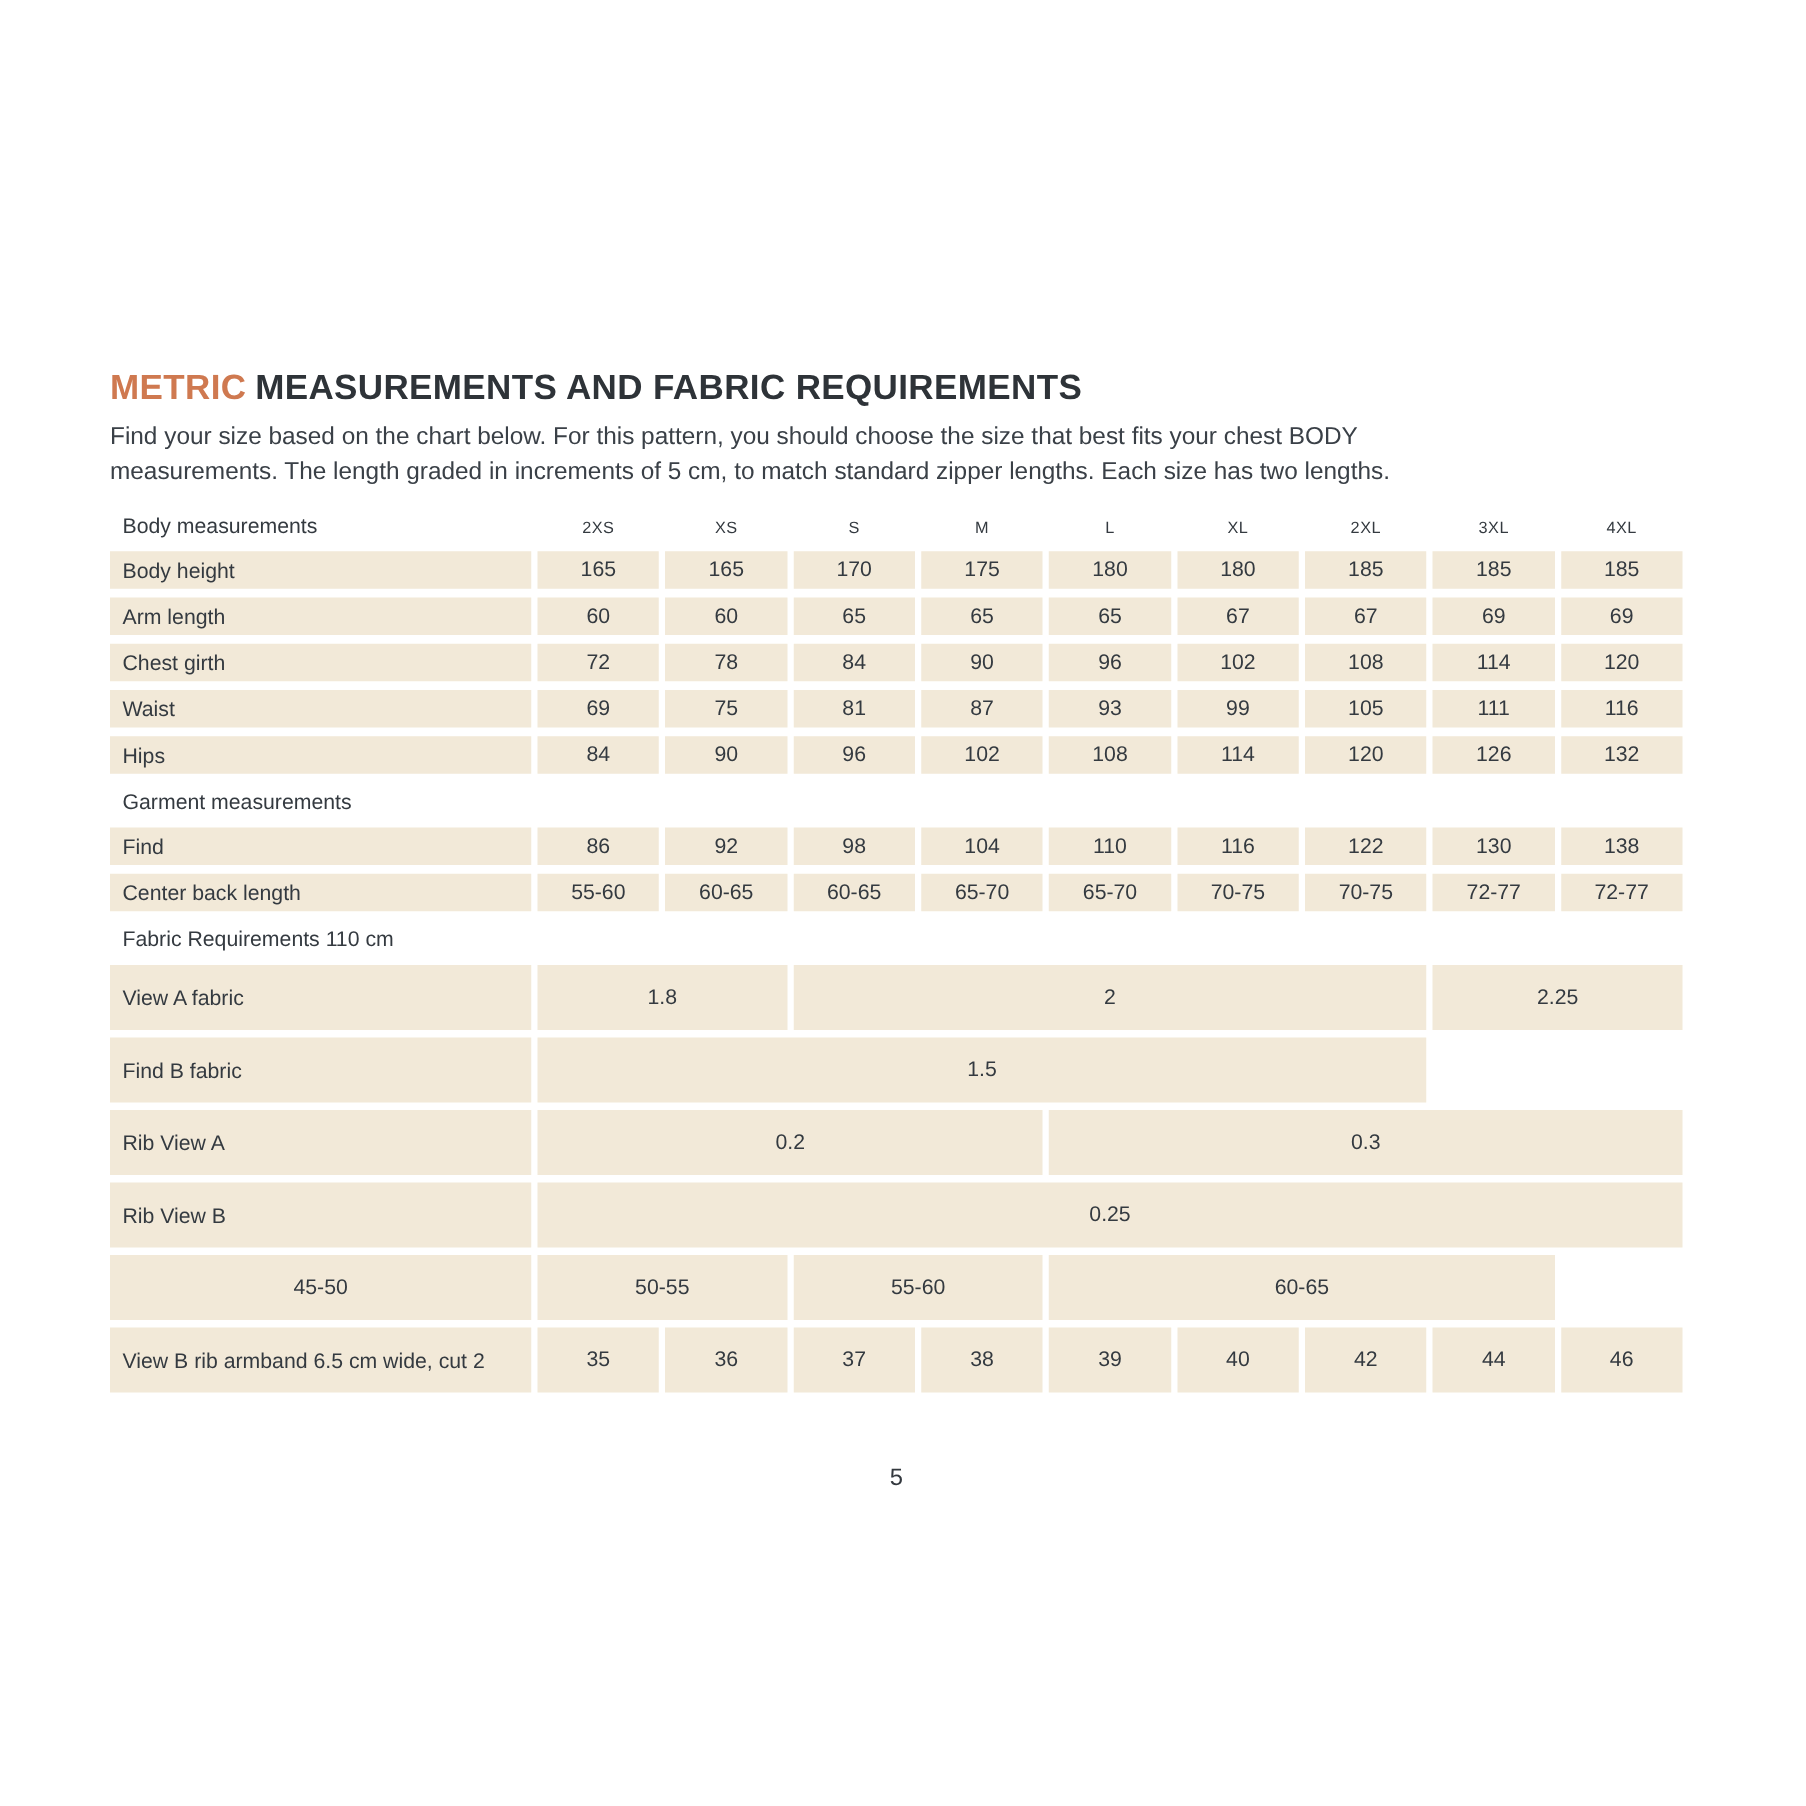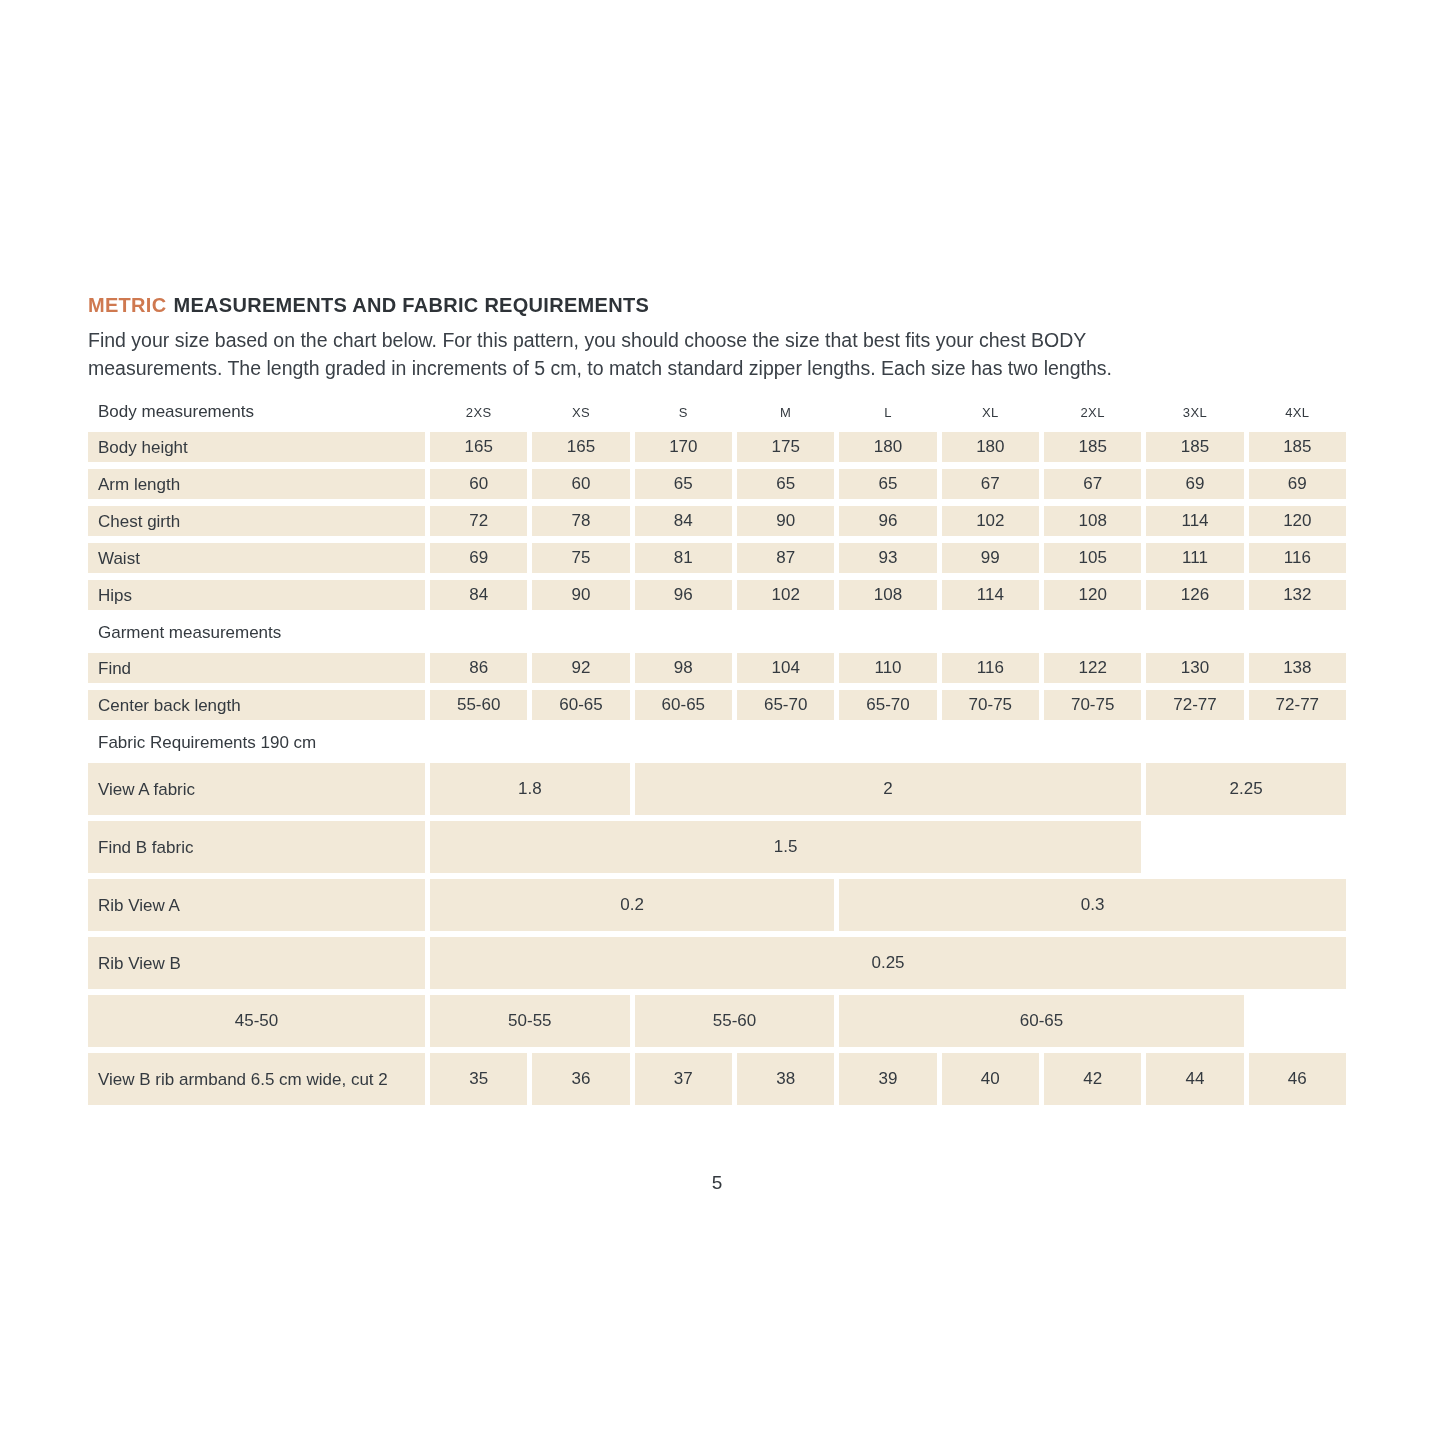--- a/index.html
+++ b/index.html
@@ -19,21 +19,21 @@
     overflow:hidden;
   }
   .content{
     position:absolute;
     left:88px;
     top:294px;
     width:1258px;
   }
   .title{
     margin:0;
-    font-size:20px;
+    font-size:28px;
     font-weight:bold;
     letter-spacing:.3px;
     color:var(--title-ink);
   }
   .title .accent{color:var(--accent);}
   .title .rest{margin-left:7px;}
   .intro{
     margin:9px 0 0 0;
     font-size:19.5px;
     line-height:28px;
@@ -189,21 +189,21 @@
           <div class="cell value" style="grid-column: span 1;">60-65</div>
           <div class="cell value" style="grid-column: span 1;">60-65</div>
           <div class="cell value" style="grid-column: span 1;">65-70</div>
           <div class="cell value" style="grid-column: span 1;">65-70</div>
           <div class="cell value" style="grid-column: span 1;">70-75</div>
           <div class="cell value" style="grid-column: span 1;">70-75</div>
           <div class="cell value" style="grid-column: span 1;">72-77</div>
           <div class="cell value" style="grid-column: span 1;">72-77</div>
         </div>
         <div class="row header-row">
-          <div class="group-header" style="grid-column: 1 / -1;">Fabric Requirements 190 cm</div>
+          <div class="group-header" style="grid-column: 1 / -1;">Fabric Requirements 110 cm</div>
         </div>
         <div class="row tall">
           <div class="cell label">View A fabric</div>
           <div class="cell value" style="grid-column: span 2;">1.8</div>
           <div class="cell value" style="grid-column: span 5;">2</div>
           <div class="cell value" style="grid-column: span 2;">2.25</div>
         </div>
         <div class="row tall">
           <div class="cell label">Find B fabric</div>
           <div class="cell value" style="grid-column: span 7;">1.5</div>

